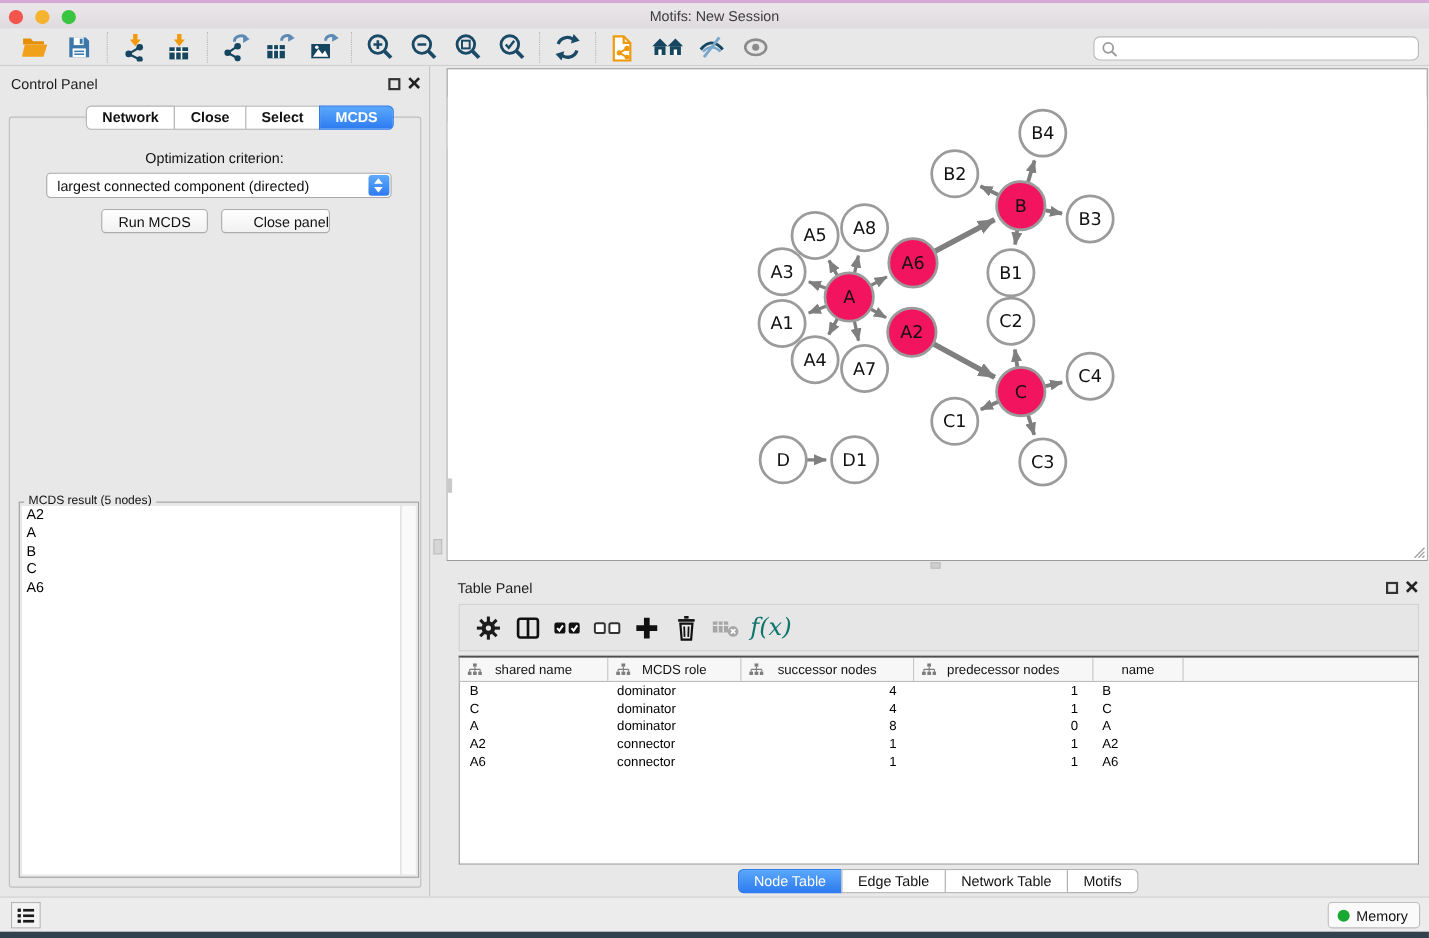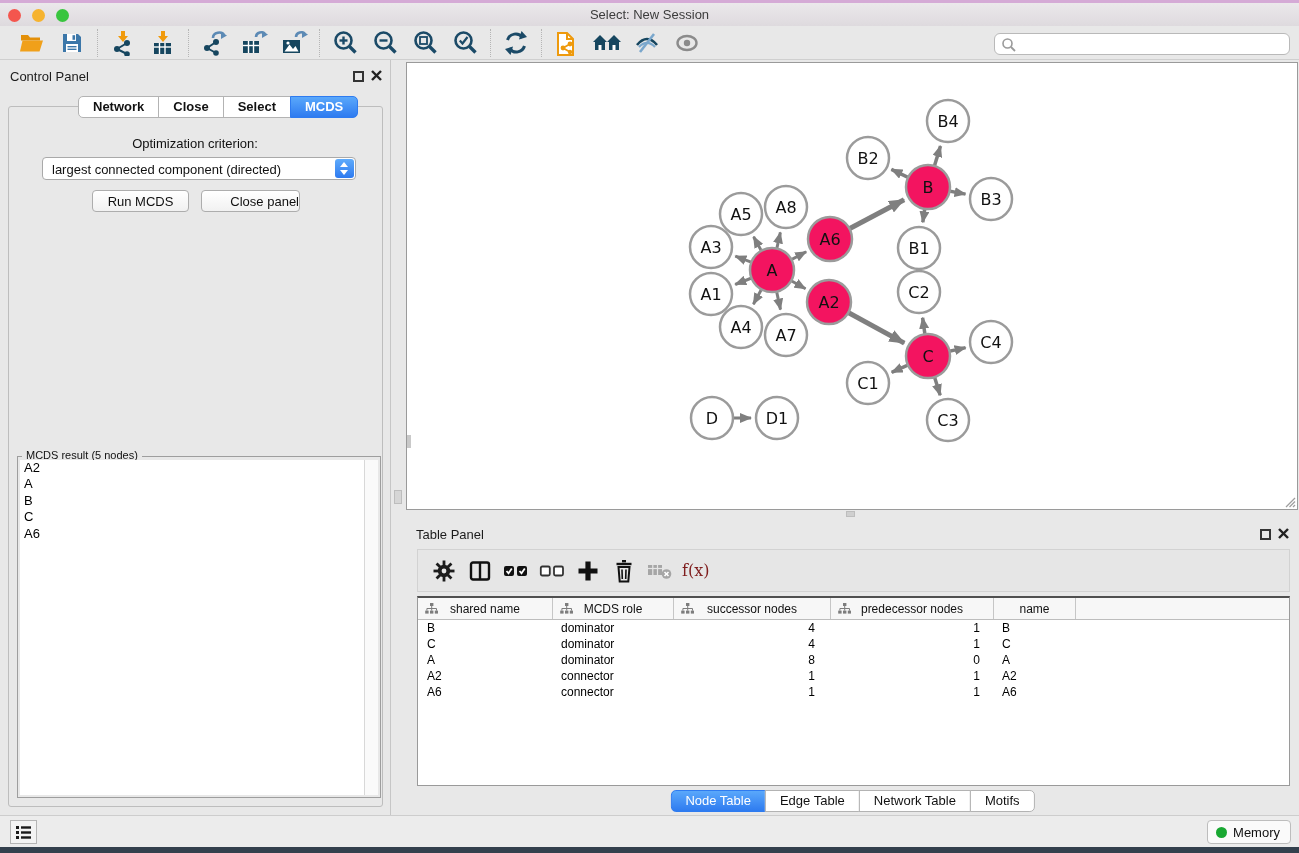--- a/index.html
+++ b/index.html
@@ -94,21 +94,21 @@
   .h-handle { position:absolute; left:846px; top:511px; width:9px; height:6px;
               background:#cfcfcf; border:1px solid #bdbdbd; }
 
   
   .tp { position:absolute; left:406px; top:518px; width:893px; height:297px; background:#e8e8e8; }
   .tp .ph-float { right:28px; } .tp .ph-close { right:10px; }
   .tp-toolbar { position:absolute; left:11px; right:9px; top:31px; height:43px;
                 background:#e6e6e6; border:1px solid #d2d2d2;
                 display:flex; align-items:center; padding-left:8px; }
   .tpi { width:36px; height:34px; display:flex; align-items:center; justify-content:center; flex:0 0 auto; }
-  .fx-label { font-family:"DejaVu Serif", serif; font-size:16px; color:#7f1d1d;
+  .fx-label { font-family:"DejaVu Serif", serif; font-style:italic; font-size:22px; color:#0f766e;
               margin-left:4px; }
 
   .dtable { position:absolute; left:11px; right:9px; top:78px; height:190px;
             background:#fff; border:1px solid #9a9a9a; border-top:2px solid #4f4f4f; }
   .thead { display:flex; height:22px; border-bottom:1px solid #bdbdbd; background:#f7f7f7; }
   .th { position:relative; border-right:1px solid #c6c6c6; font-size:12px; color:#111;
         text-align:center; line-height:22px; }
   .th .hicon { position:absolute; left:7px; top:5px; }
   .th.c0{width:135px;} .th.c1{width:121px;} .th.c2{width:157px;} .th.c3{width:163px;}
   .th.c4{width:82px;} .th.c5{flex:1; border-right:none;}
@@ -141,21 +141,21 @@
 <body>
 
 <div id="app">
 
   <div class="top-accent"></div>
 
   <div class="titlebar">
     <div class="tl red"></div>
     <div class="tl yellow"></div>
     <div class="tl green"></div>
-    <div class="title">Select: New Session</div>
+    <div class="title">Motifs: New Session</div>
   </div>
 
   <div class="toolbar">
     <span class="tbi">
       <svg width="26" height="24" viewBox="0 0 26 24">
           <path d="M2,4 L9,4 L11,6.5 L21,6.5 L21,9.5 L2,9.5 Z" fill="#e38f08"></path>
           <path d="M3.5,9.5 L24,9.5 L20.5,20.5 L1,20.5 Z" fill="#f0a01a"></path>
         </svg>
     </span>
     <span class="tbi">

